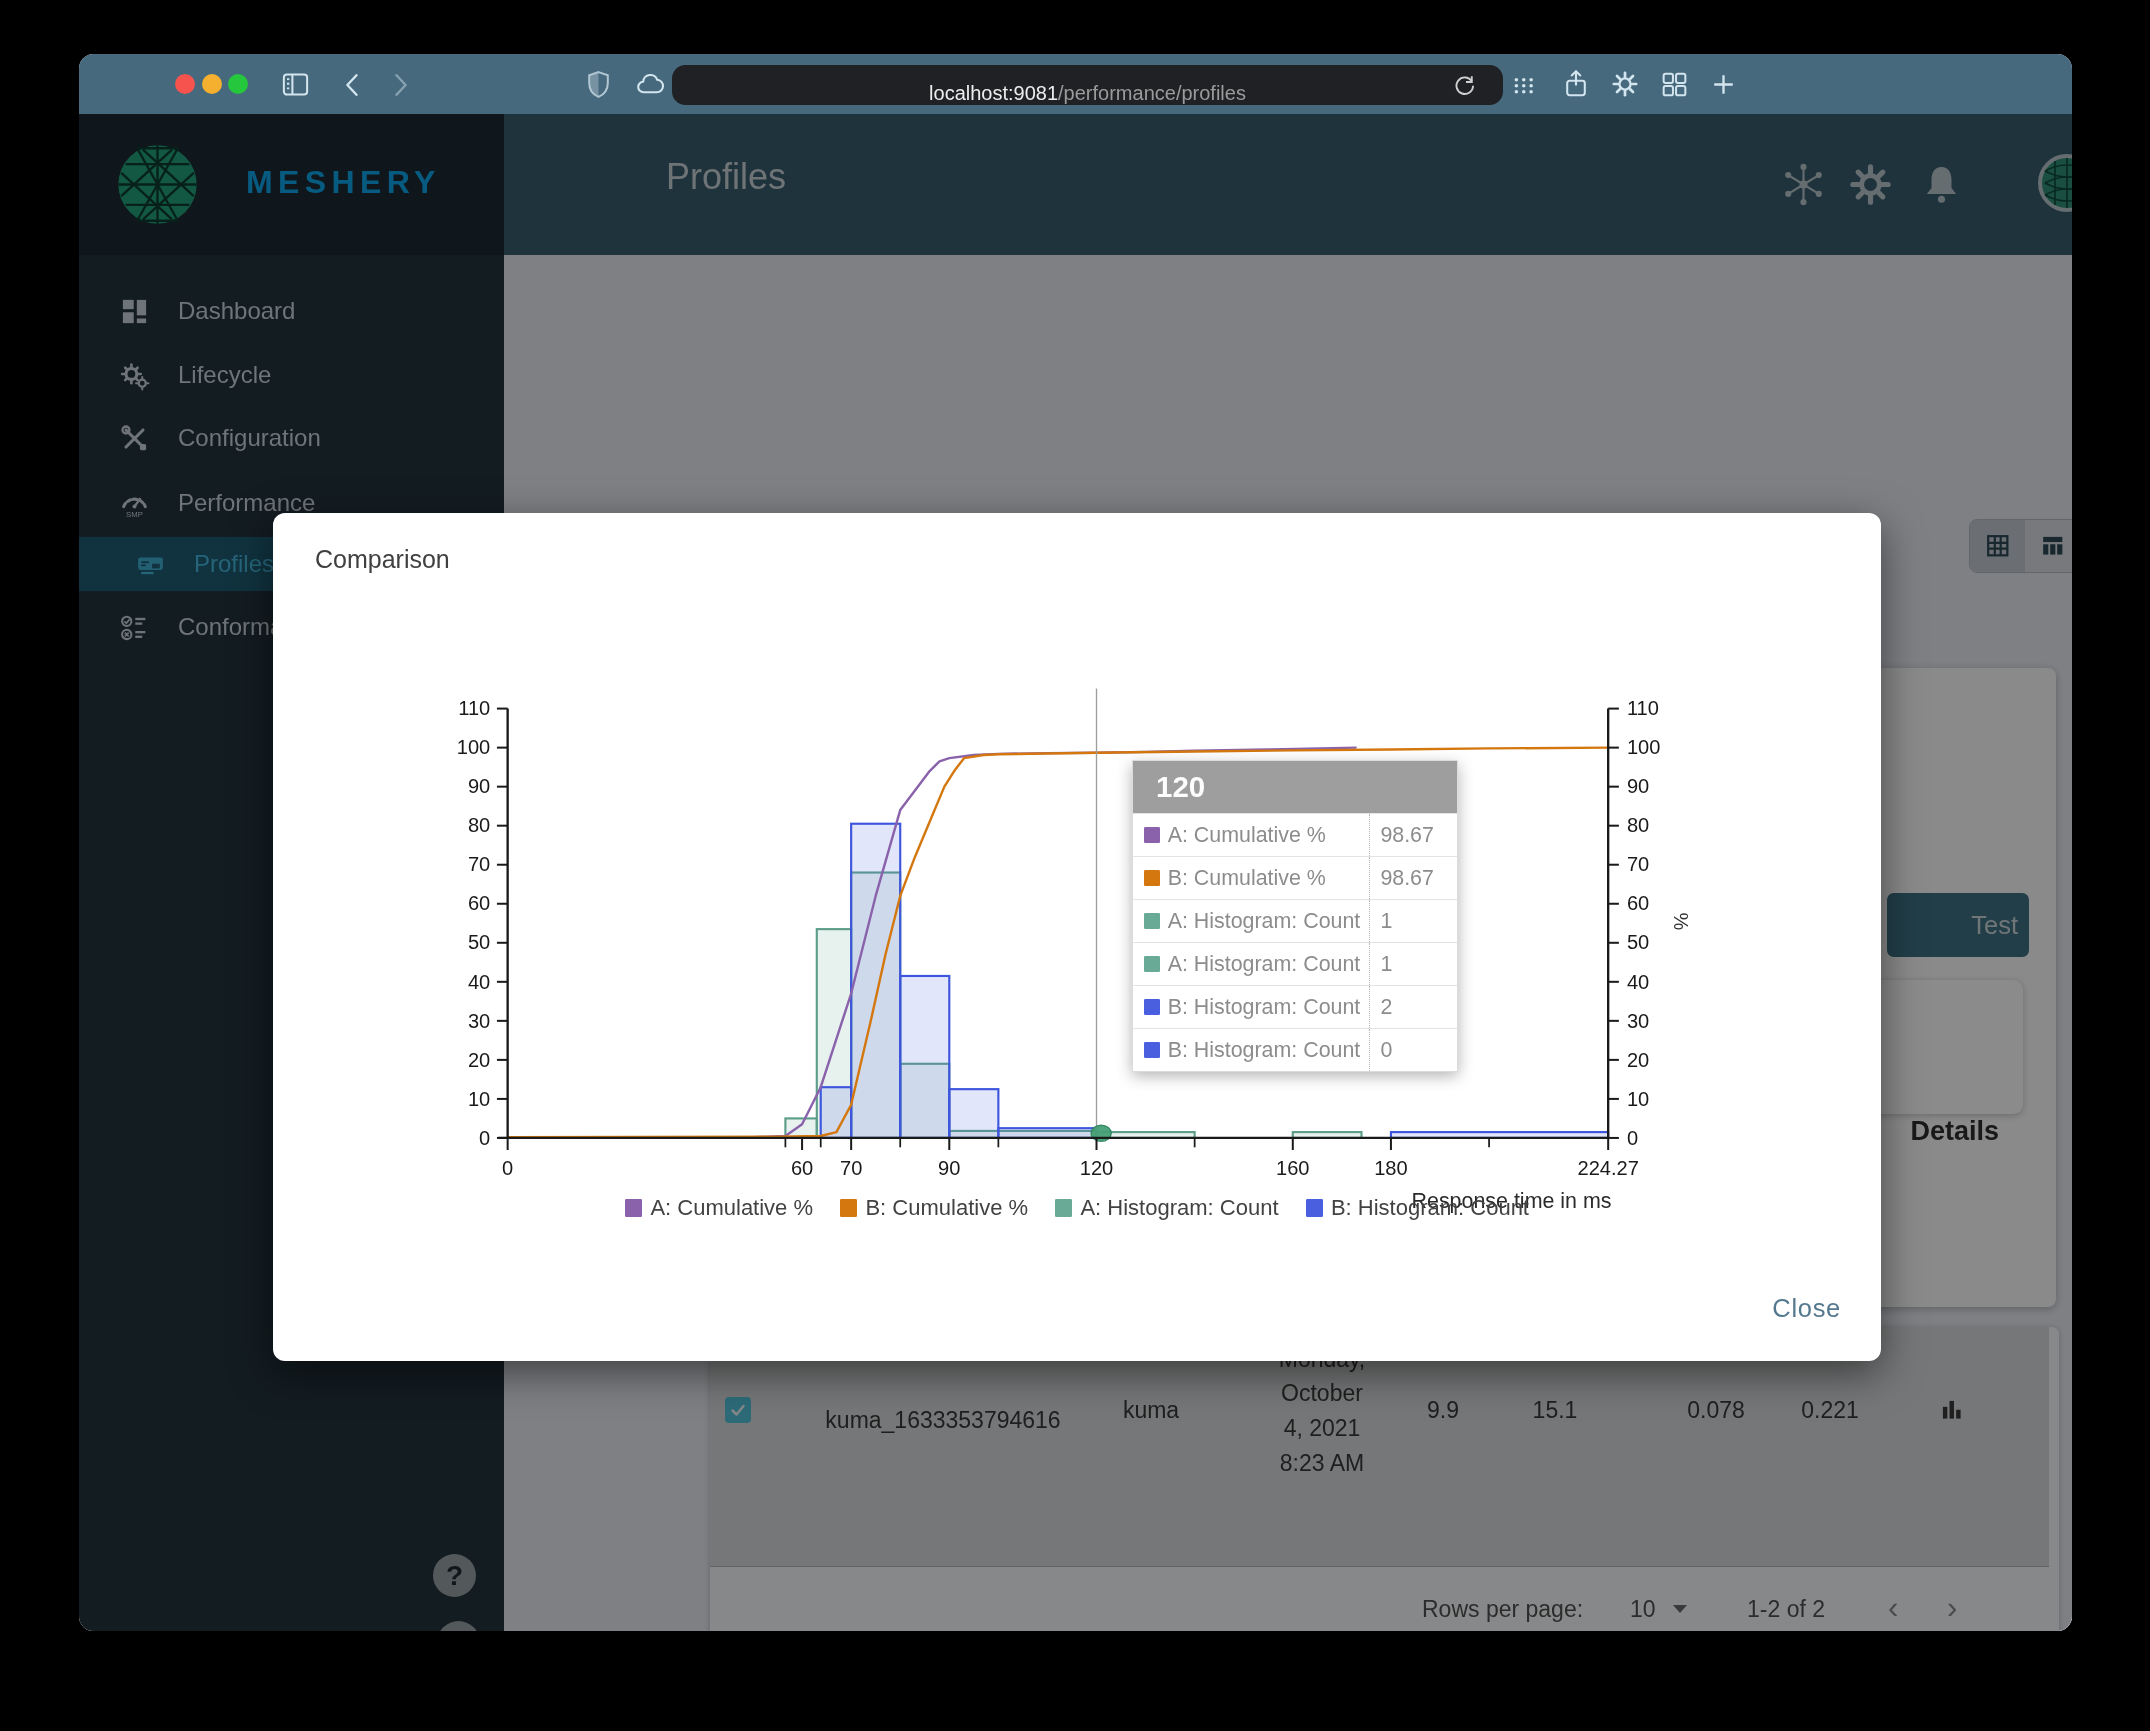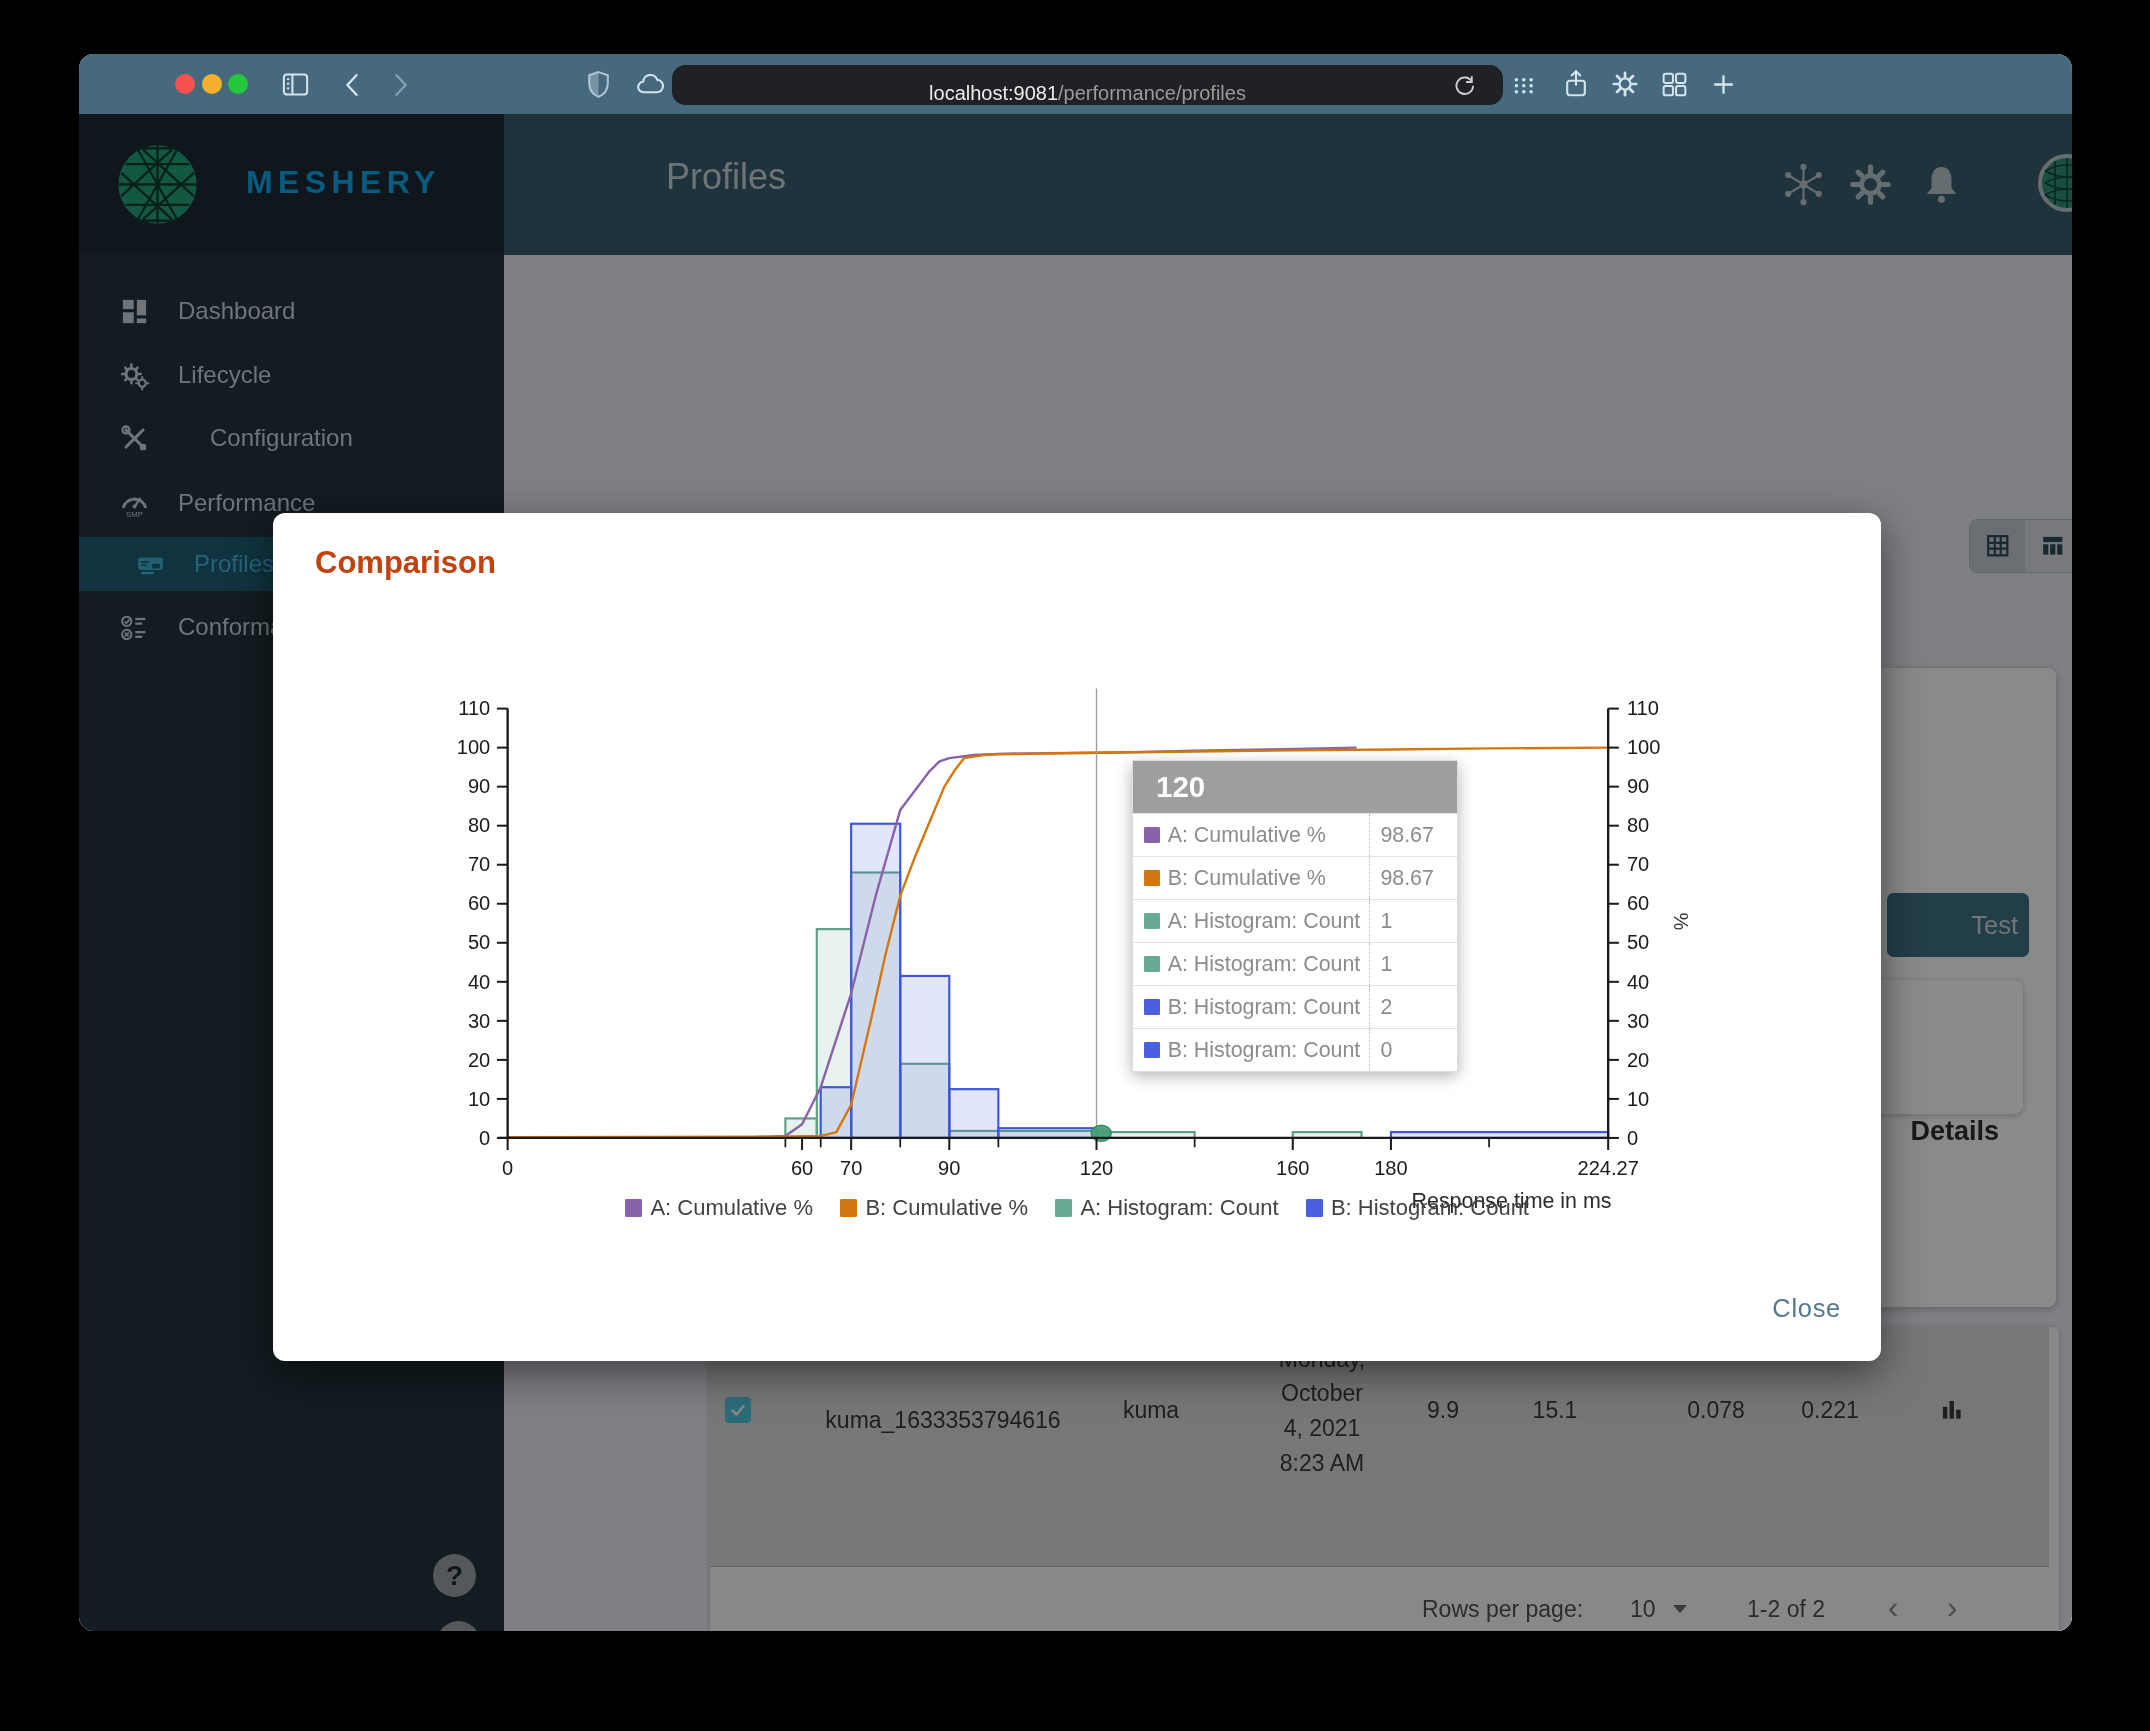--- a/index.html
+++ b/index.html
@@ -46,21 +46,21 @@
     box-shadow:0 1.3px 6.7px rgba(0,0,0,.22);overflow:hidden;}
   #rowband{position:absolute;left:0;top:0;width:1339px;height:239px;background:#d7d9db;border-bottom:0.7px solid #b7b7b7;}
   .cell{position:absolute;color:#3a3a3a;font-size:23px;transform:translate(-50%,-50%);white-space:nowrap;}
   #checkbox{position:absolute;left:15.4px;top:70px;width:25.5px;height:25.5px;border-radius:4px;background:#53c4dc;
     display:flex;align-items:center;justify-content:center;}
   #pagerow{position:absolute;left:0;top:239px;width:100%;height:85px;color:#505050;font-size:23px;}
   
   #overlay{position:absolute;left:0;top:0;right:0;bottom:0;background:rgba(0,0,0,0.45);}
   #modal{position:absolute;left:194px;top:399px;width:1608px;height:848px;background:#fff;border-radius:12px;
     box-shadow:0 12px 40px rgba(0,0,0,.5);}
-  #mtitle{position:absolute;left:42px;top:32px;font-size:31px;color:#c2410c;font-weight:bold;}
+  #mtitle{position:absolute;left:42px;top:32px;font-size:25px;color:#404040;}
   #closebtn{position:absolute;right:40px;top:781px;font-size:25.5px;color:#54788e;letter-spacing:0.7px;}
   #legend{position:absolute;left:0;top:682px;width:100%;display:flex;justify-content:center;gap:27px;
     font-size:22px;color:#424242;align-items:center;}
   .lgitem{display:flex;align-items:center;gap:8px;}
   .sw{width:17.4px;height:17.4px;border-radius:1.3px;flex:0 0 17.4px;}
   #tooltip{position:absolute;left:859px;top:247px;width:324px;background:#fff;
     box-shadow:0 5.4px 14.7px rgba(0,0,0,.3);border:0.7px solid #dcdcdc;}
   #tthead{height:52px;background:#9e9e9e;color:#fdfdfd;font-size:29.5px;font-weight:bold;
     display:flex;align-items:center;padding-left:23px;}
   .ttrow{height:42px;display:flex;align-items:center;border-top:0.7px solid #e3e3e3;font-size:21.4px;color:#8c8c8c;}
@@ -203,21 +203,21 @@
               <line x1="30" y1="22" x2="30" y2="24"></line>
                 <line x1="30" y1="36" x2="30" y2="38"></line>
               <line x1="22" y1="30" x2="24" y2="30"></line>
                 <line x1="36" y1="30" x2="38" y2="30"></line>
             </g>
           </g>
         </svg>
         <span>Lifecycle</span>
       </div>
 
-      <div class="navitem" style="top:297px;gap:32px;">
+      <div class="navitem" style="top:297px;">
         <svg class="nicon" viewBox="0 0 40 40">
           <g stroke="currentColor" stroke-width="4" stroke-linecap="round">
             <line x1="9" y1="9" x2="31" y2="31"></line>
             <line x1="31" y1="9" x2="9" y2="31"></line>
           </g>
           <circle cx="9" cy="9" r="4.5" fill="none" stroke="currentColor" stroke-width="3"></circle>
           <rect x="27" y="27" width="8" height="8" rx="2" fill="currentColor"></rect>
         </svg>
         <span>Configuration</span>
       </div>

